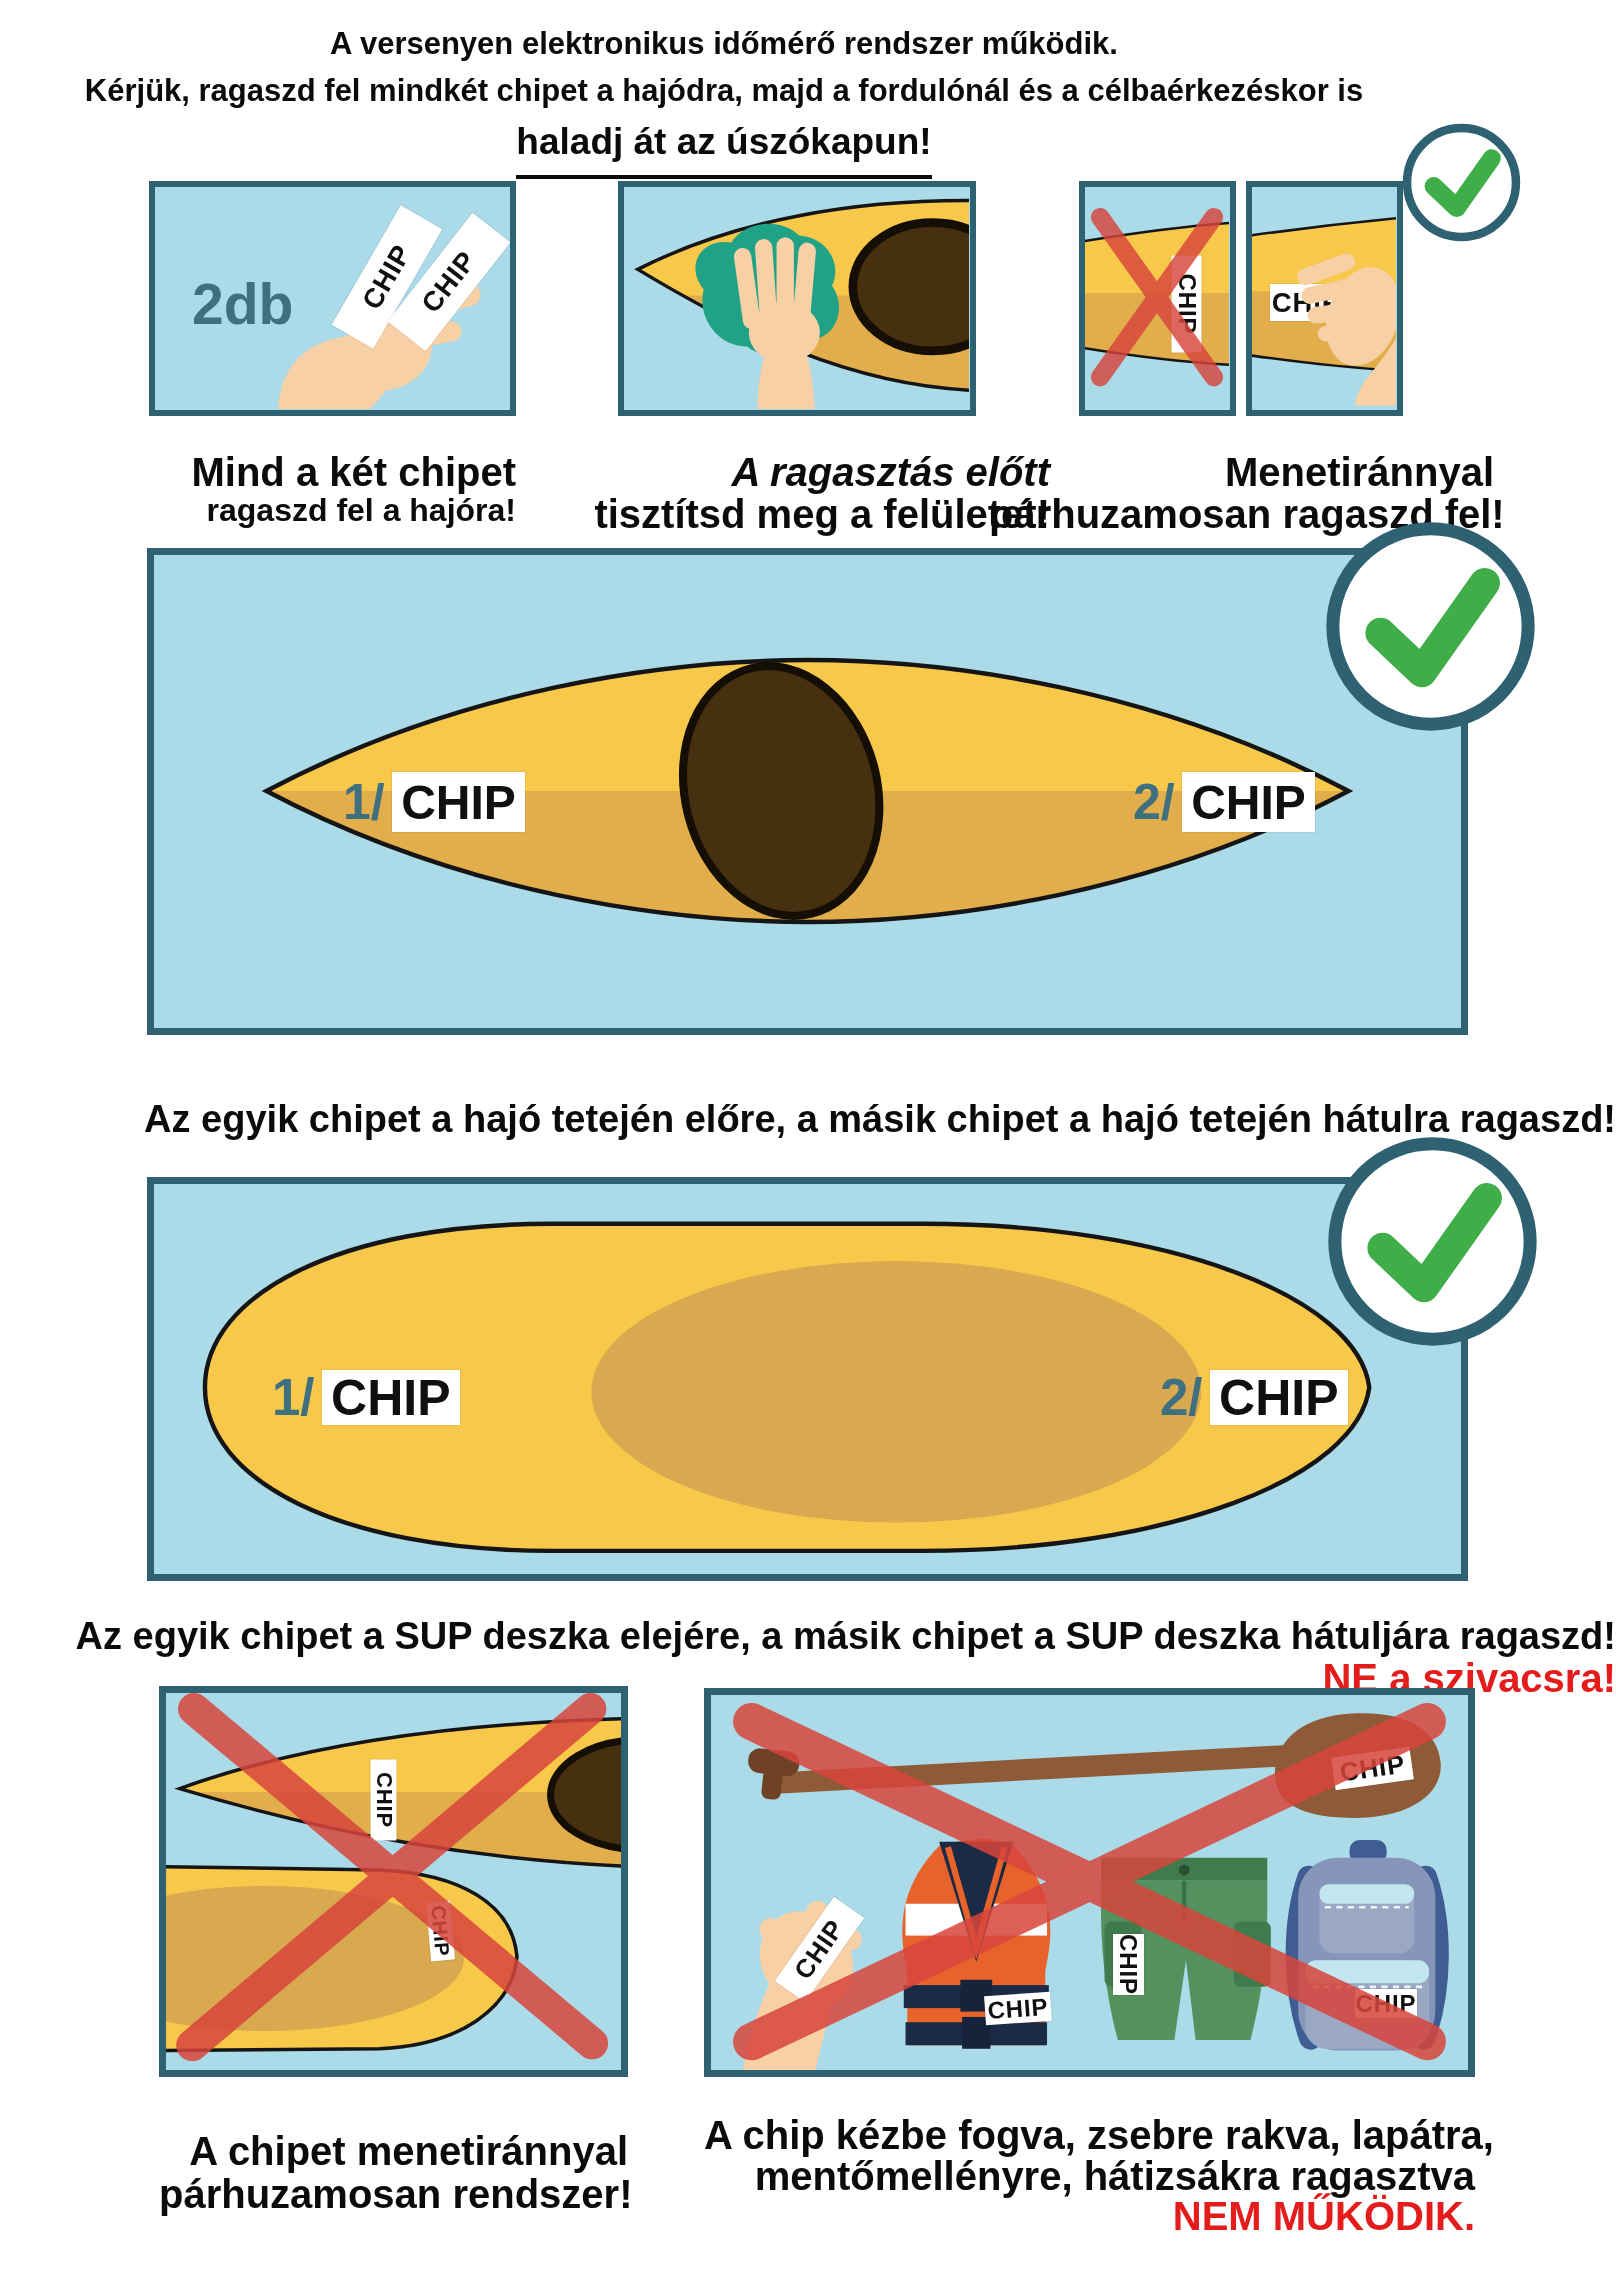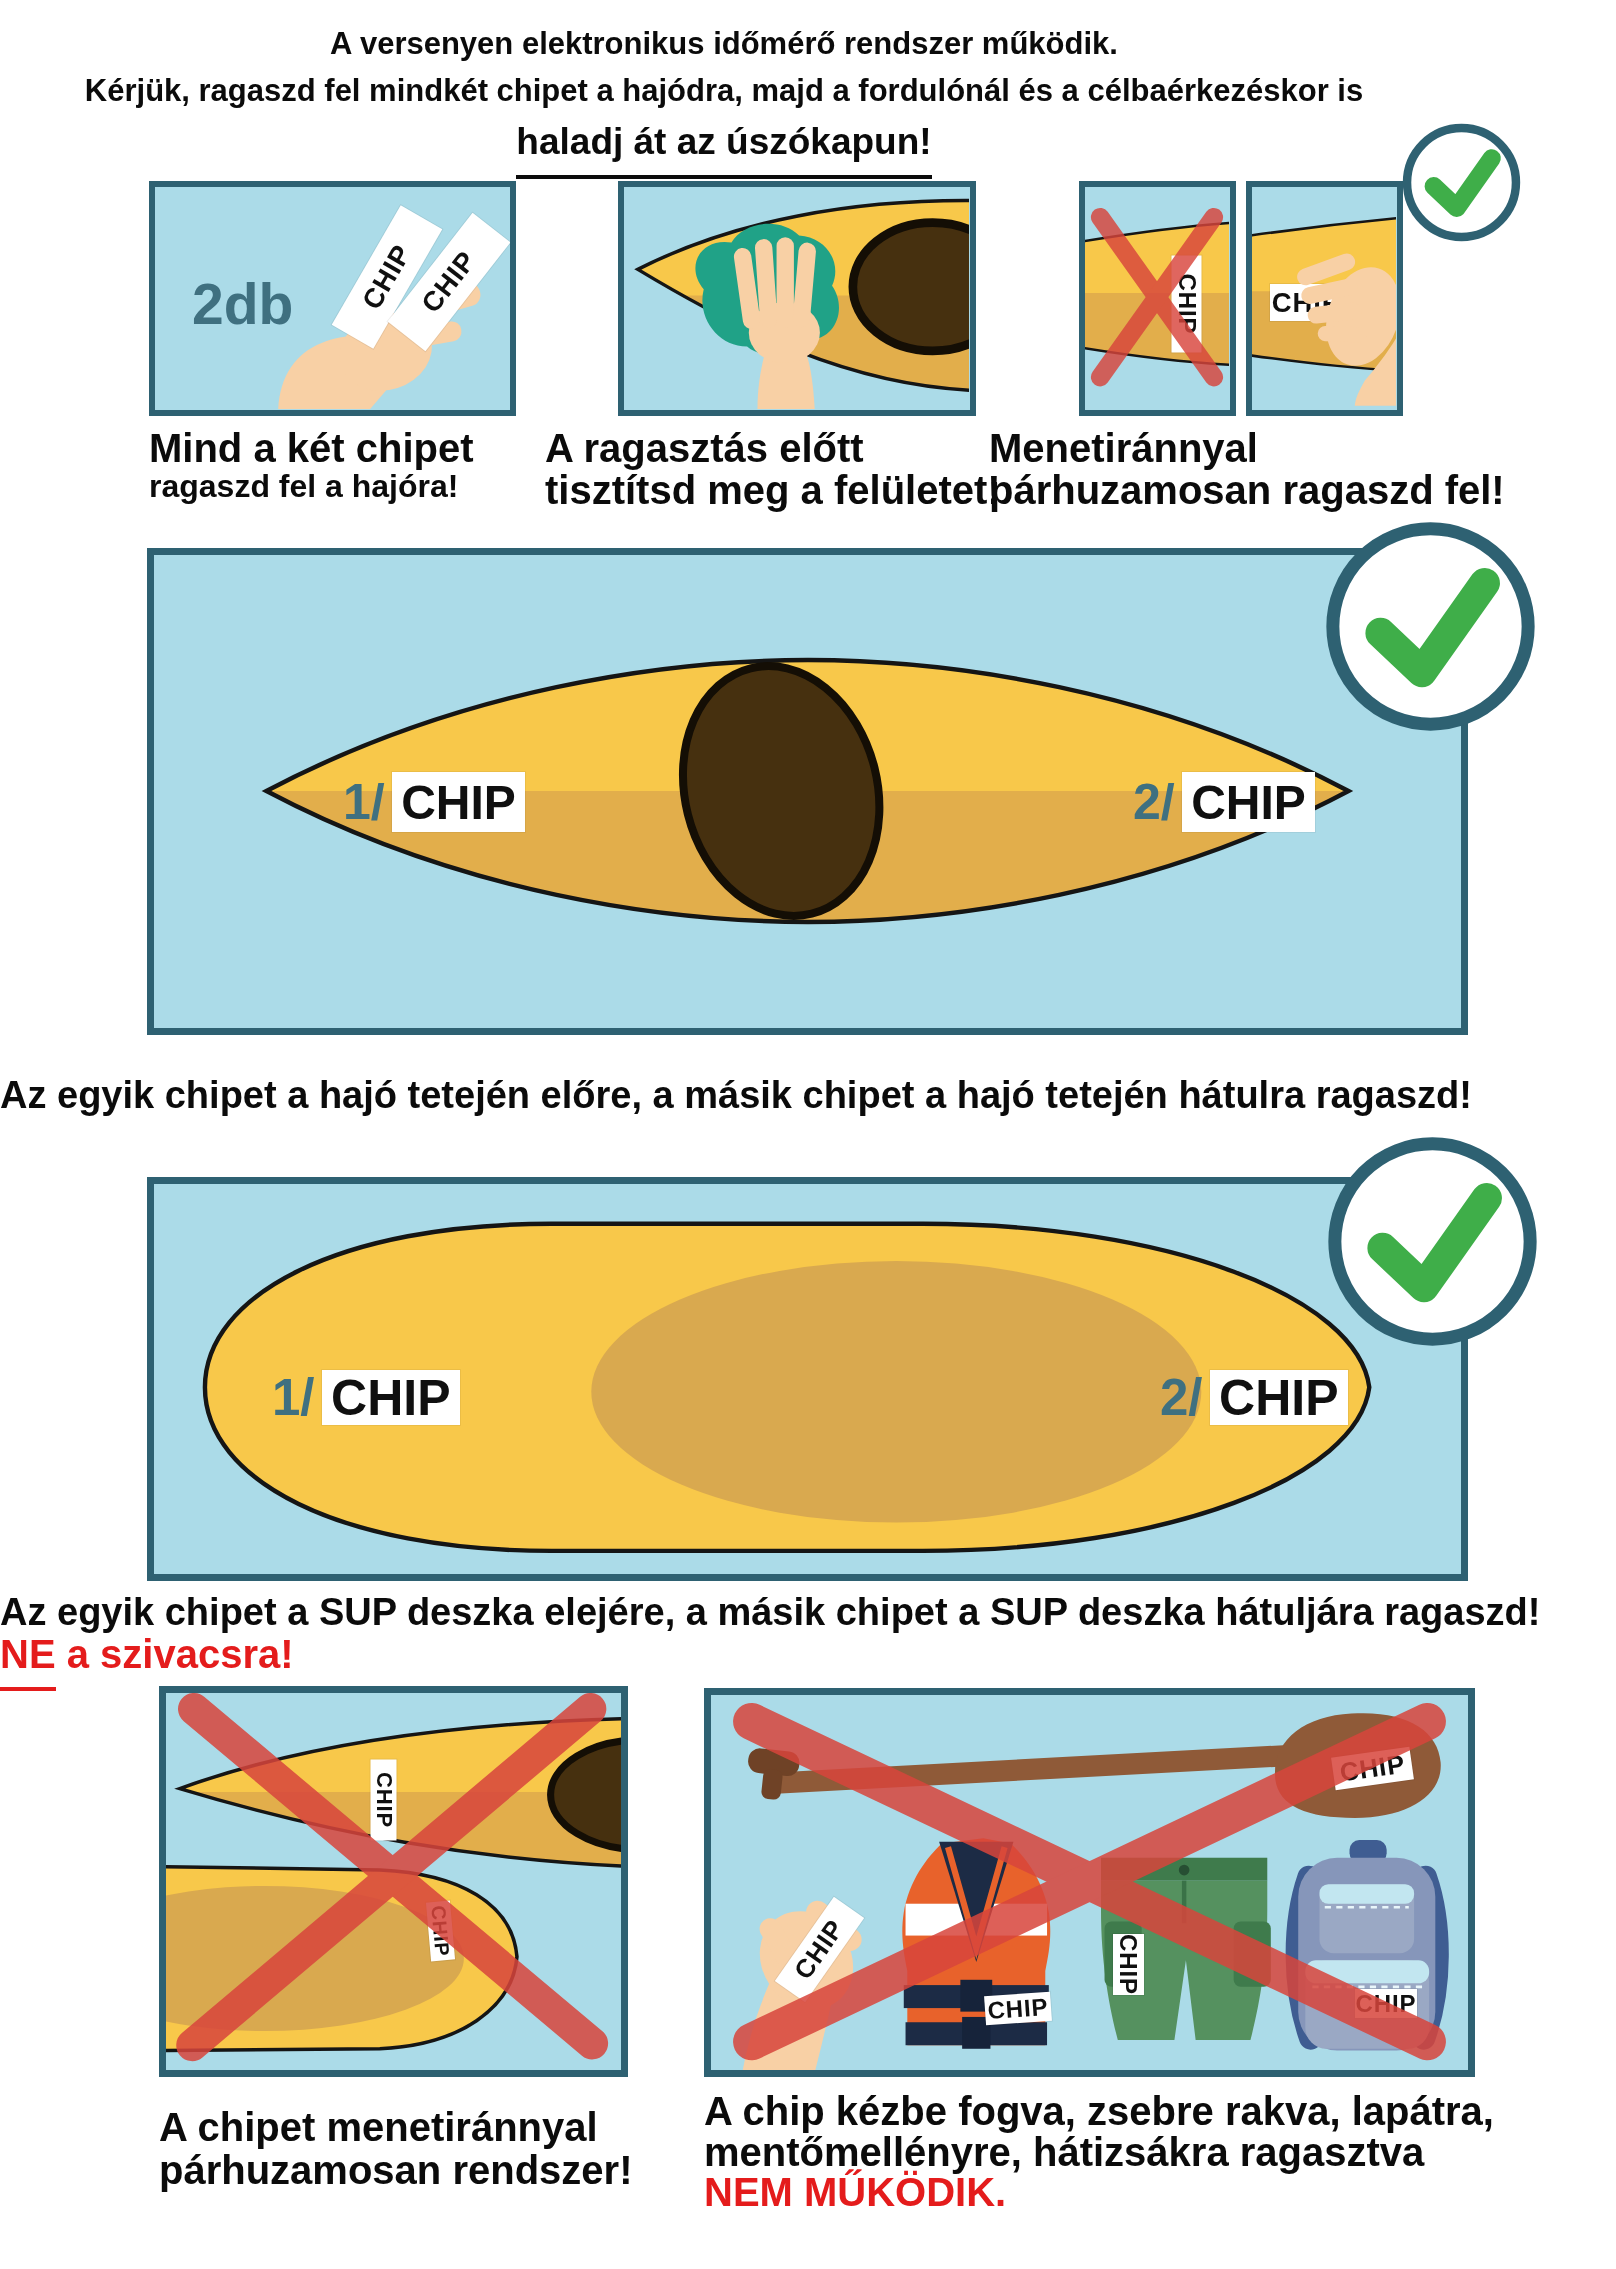--- a/index.html
+++ b/index.html
@@ -12,21 +12,21 @@
     --backpack-blue:#8696ba; --backpack-blue-dark:#3f5d92;
     --backpack-blue-light:#9aa8c4; --backpack-accent:#c2e6f0;
   }
   *{margin:0;padding:0;box-sizing:border-box;}
   body{background:#fff;font-family:"Liberation Sans","DejaVu Sans",sans-serif;}
   #poster{position:relative;width:1616px;height:2269px;background:#fff;overflow:hidden;}
   .abs{position:absolute;}
   .hline{position:absolute;width:1448px;text-align:center;font-weight:bold;color:#0b0b0b;white-space:nowrap;}
   .panel{position:absolute;background:var(--panel-bg);border:6.4px solid var(--panel-border);overflow:hidden;}
   .bigpanel{border-width:7.3px;}
-  .caption{position:absolute;text-align:left;font-weight:bold;color:#0b0b0b;white-space:nowrap;}
+  .caption{position:absolute;text-align:right;font-weight:bold;color:#0b0b0b;white-space:nowrap;margin-top:24px;}
   .chip{position:absolute;background:#ffffff;color:#101010;font-weight:bold;display:flex;align-items:center;justify-content:center;letter-spacing:0.9px;box-shadow:0 0 0 0.9px rgba(0,0,0,0.07);}
   .boatlabel{position:absolute;display:flex;align-items:center;gap:7.3px;}
   .boatlabel .num{color:var(--label-teal);font-weight:bold;}
   .boatlabel .chipbox{background:#fff;color:#101010;font-weight:bold;display:flex;align-items:center;justify-content:center;padding:0 9.2px;box-shadow:0 0 0 0.9px rgba(0,0,0,0.06);}
   .badge{position:absolute;}
   svg{display:block;}
   .redtext{color:var(--warning-red);}
 </style>
 </head>
 <body>
@@ -124,21 +124,21 @@
 
   <div class="badge" style="left:1401px;top:122px;">
     <svg width="121" height="121" viewBox="0 0 100 100">
       <circle cx="50" cy="50" r="45" fill="#ffffff" stroke="var(--panel-border)" stroke-width="7"></circle>
       <path d="M27 53 L46 71 L75 30" fill="none" stroke="var(--check-green)" stroke-width="15" stroke-linecap="round" stroke-linejoin="round"></path>
     </svg>
   </div>
 
   <div class="caption" style="left:149px;width:367px;top:426px;font-size:40px;">Mind a két chipet</div>
   <div class="caption" style="left:149px;width:367px;top:468px;font-size:32px;">ragaszd fel a hajóra!</div>
-  <div class="caption" style="left:545px;width:505px;top:426px;font-size:40px;">A ragasztás előtt</div>
+  <div class="caption" style="left:545px;width:505px;top:426px;font-size:40px;font-style:italic;">A ragasztás előtt</div>
   <div class="caption" style="left:545px;width:505px;top:468px;font-size:40px;">tisztítsd meg a felületet!</div>
   <div class="caption" style="left:989px;width:505px;top:426px;font-size:40px;">Menetiránnyal</div>
   <div class="caption" style="left:989px;width:505px;top:468px;font-size:40px;">párhuzamosan ragaszd fel!</div>
 
   <div class="panel bigpanel" style="left:147px;top:548px;width:1321px;height:487px;">
     <svg width="1306" height="472" viewBox="0 0 1438 530">
       <defs>
           <clipPath id="kbLow">
             <rect x="0" y="265" width="1438" height="265"></rect>
           </clipPath>

